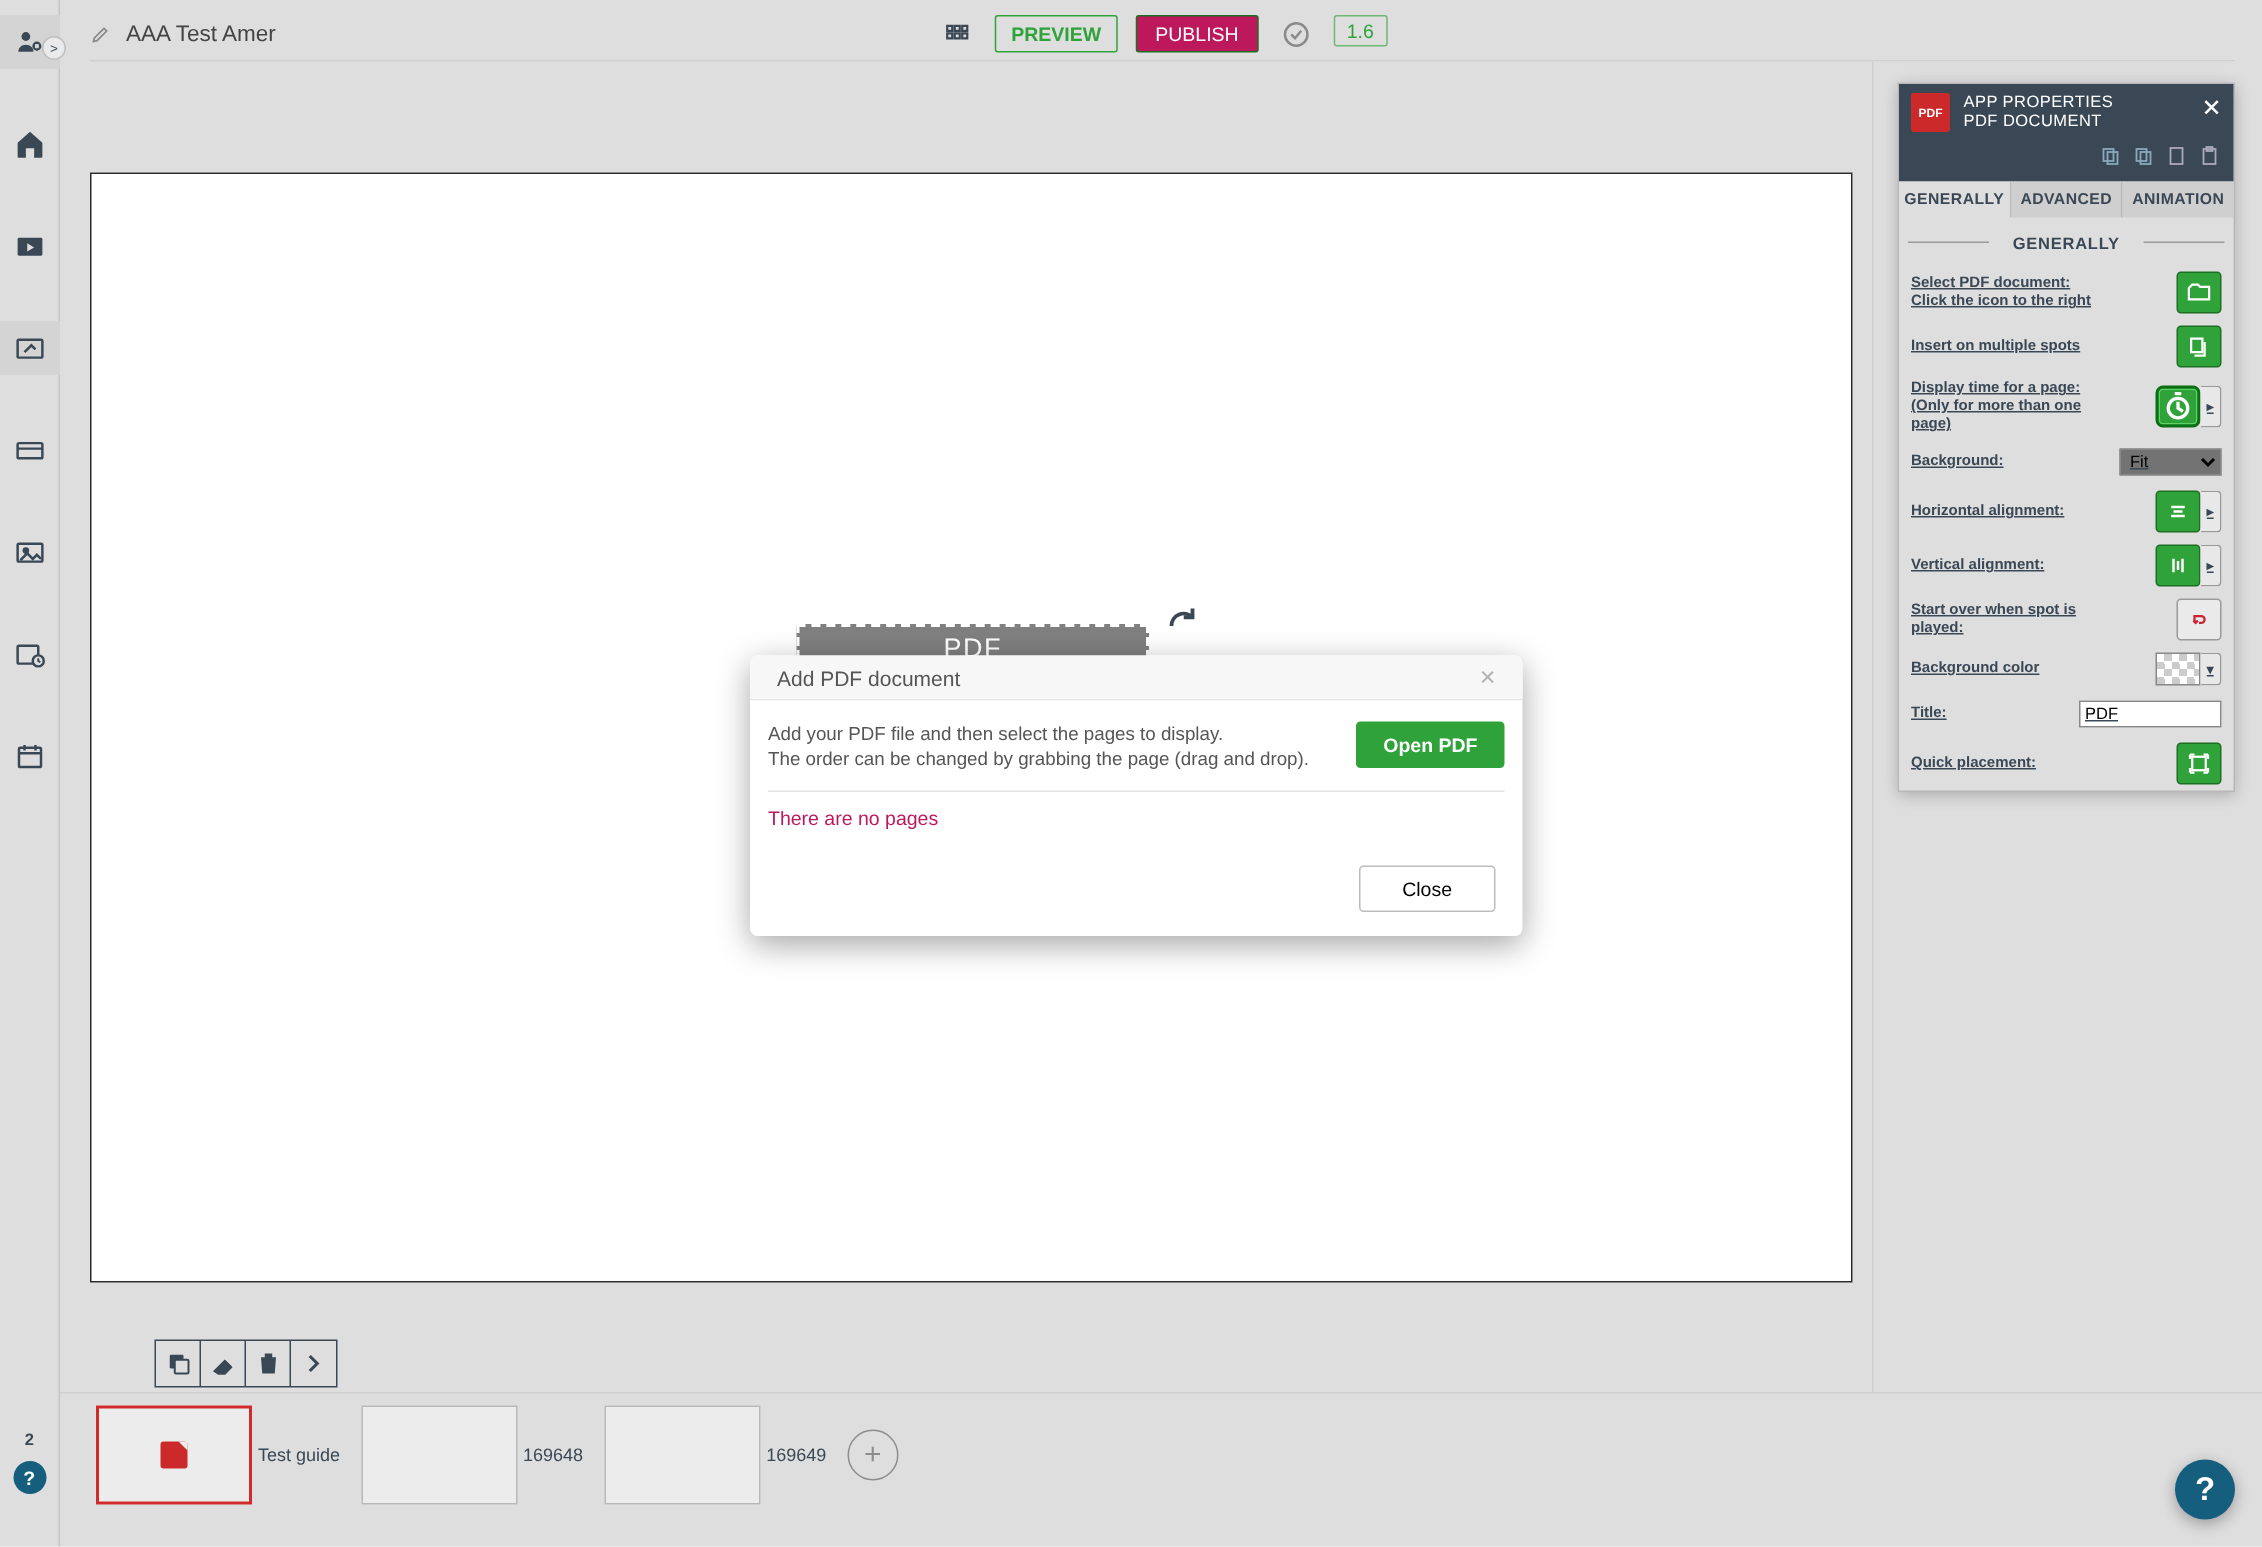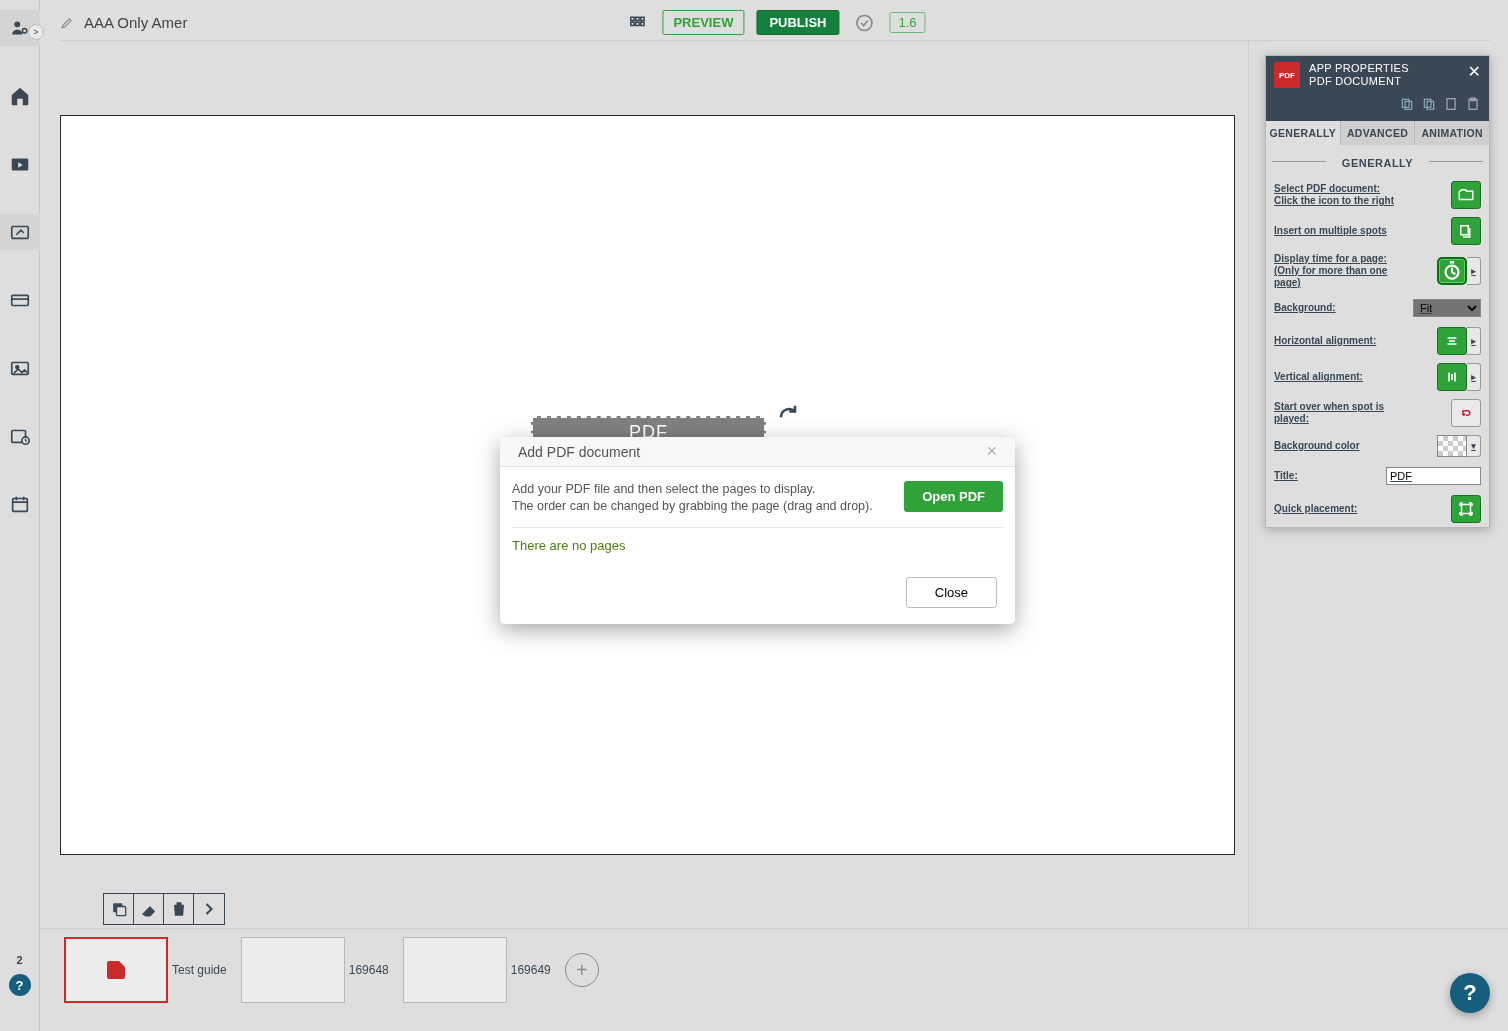--- a/index.html
+++ b/index.html
@@ -12,24 +12,24 @@
 .left-sidebar svg { width: 22px; height: 22px; }
 .sb-bottom { margin-top: auto; margin-bottom: 35px; display:flex; flex-direction:column; align-items:center; gap:8px; }
 .sb-badge { font-size:11px; font-weight:bold; color:#3a4856; }
 .help-circle { width:22px; height:22px; border-radius:50%; background:#165e7e; color:#fff; display:flex; align-items:center; justify-content:center; font-size:13px; font-weight:bold; }
 .chevron-btn { position:absolute; left:28px; top:24px; width:16px; height:16px; border-radius:50%; background:#eaeaea; border:1px solid #bfbfbf; display:flex; align-items:center; justify-content:center; font-size:9px; color:#3a4856; }
 
 
 .topbar { position: absolute; left: 60px; top: 5px; right: 18px; height: 36px; display: flex; align-items: center; border-bottom: 1px solid #cfcfcf; }
 .topbar .title { display:flex; align-items:center; gap:10px; color:#444; font-size:15px; }
 .topbar .title svg { width:14px; height:14px; }
-.topbar .center { position:absolute; left:50%; transform:translateX(-50%); display:flex; align-items:center; gap:12px; }
+.topbar .center { position:absolute; left:50%; transform:translateX(-50%); display:flex; align-items:flex-start; gap:12px; }
 .icon-btn { width:26px; height:26px; display:flex; align-items:center; justify-content:center; border:1px solid transparent; }
 .btn-outline { border:1px solid #2fa33a; color:#2fa33a; padding:4px 10px; background:transparent; font-size:13px; font-weight:600; border-radius:2px; cursor:pointer; }
-.btn-solid { border:1px solid #1d6f23; color:#fff; background:#15803d; padding:4px 12px; font-size:13px; font-weight:700; border-radius:2px; cursor:pointer; }
+.btn-solid { border:1px solid #1d6f23; color:#fff; background:#be185d; padding:4px 12px; font-size:13px; font-weight:400; border-radius:2px; cursor:pointer; }
 .version-box { border:1px solid #6fb873; color:#2fa33a; padding:2px 8px; font-size:13px; border-radius:2px; }
 svg.tb-icon { width:20px; height:20px; }
 
 
 .canvas-wrap { position:absolute; left:60px; top:115px; width:1175px; height:740px; background:#fff; border:1px solid #2a2a2a; }
 .pdf-block { position:absolute; left:470px; top:300px; width:235px; height:32px; background:#808080; border:2px dashed #fff; color:#fff; display:flex; align-items:center; justify-content:center; font-size:18px; font-weight:500; letter-spacing:1px; }
 .rotate-handle { position:absolute; left:713px; top:285px; }
 .rotate-handle svg { width:28px; height:28px; }
 
 
@@ -77,21 +77,21 @@
 .timer-btn { width:30px; height:28px; background:#2fa33a; border:2px solid #0a6e12; border-radius:5px; box-shadow: inset 0 0 0 1px #5fd066; display:flex; align-items:center; justify-content:center; }
 
 
 .modal { position:absolute; left:500px; top:437px; width:515px; background:#fff; border-radius:5px; box-shadow:0 6px 22px rgba(0,0,0,0.35); z-index:200; }
 .modal-head { padding:4px 18px; border-bottom:1px solid #e3e3e3; background:#f7f7f7; border-radius:5px 5px 0 0; display:flex; align-items:center; justify-content:space-between; font-size:14px; color:#555; }
 .modal-head .mclose { color:#b0b0b0; font-size:18px; cursor:pointer; }
 .modal-body { padding:14px 12px; font-size:13px; color:#555; }
 .modal-body .toprow { display:flex; justify-content:space-between; align-items:flex-start; gap:20px; border-bottom:1px solid #e3e3e3; padding-bottom:12px; margin-bottom:10px; }
 .modal-body .desc { line-height:17px; font-size:12.5px; }
 .open-btn { background:#2fa33a; color:#fff; border:none; border-radius:3px; padding:8px 18px; font-size:13px; font-weight:600; cursor:pointer; white-space:nowrap;text-align:center; }
-.modal-body .empty { font-size:13px; color:#4d7c0f; }
+.modal-body .empty { font-size:13px; color:#be185d; }
 .modal-foot { padding:10px 18px 16px; display:flex; justify-content:flex-end; }
 .close-btn { background:#fff; border:1px solid #bdbdbd; border-radius:3px; padding:7px 28px; font-size:13px; cursor:pointer; }
 
 
 .fab { position:absolute; right:18px; bottom:18px; width:40px; height:40px; border-radius:50%; background:#165e7e; color:#fff; display:flex; align-items:center; justify-content:center; font-size:22px; font-weight:bold; box-shadow:0 3px 10px rgba(0,0,0,0.3); z-index:60; }
 
 
 .rightcol { position:absolute; right:0; top:41px; width:260px; height:887px; background:#dedede; border-left:1px solid #cfcfcf; z-index:40; }
 </style>
 </head>
@@ -154,21 +154,21 @@
     <div class="sb-badge">2</div>
     <div class="help-circle">?</div>
   </div>
 </div>
 
 <div class="topbar">
   <div class="title">
     <svg viewBox="0 0 24 24" fill="none" stroke="#888" stroke-width="2">
         <path d="M4 20l4-1 11-11-3-3L5 16z"></path>
       </svg>
-    <span>AAA Only Amer</span>
+    <span>AAA Test Amer</span>
   </div>
   <div class="center">
     <div class="icon-btn">
       <svg class="tb-icon" viewBox="0 0 24 24" fill="none" stroke="#3a4856" stroke-width="1.8">
           <path d="M4 5h4v4H4zM10 5h4v4h-4zM16 5h4v4h-4zM4 11h4v4H4zM10 11h4v4h-4zM16 11h4v4h-4z"></path>
         </svg>
     </div>
     <button class="btn-outline">PREVIEW</button>
     <button class="btn-solid">PUBLISH</button>
     <div class="icon-btn">

